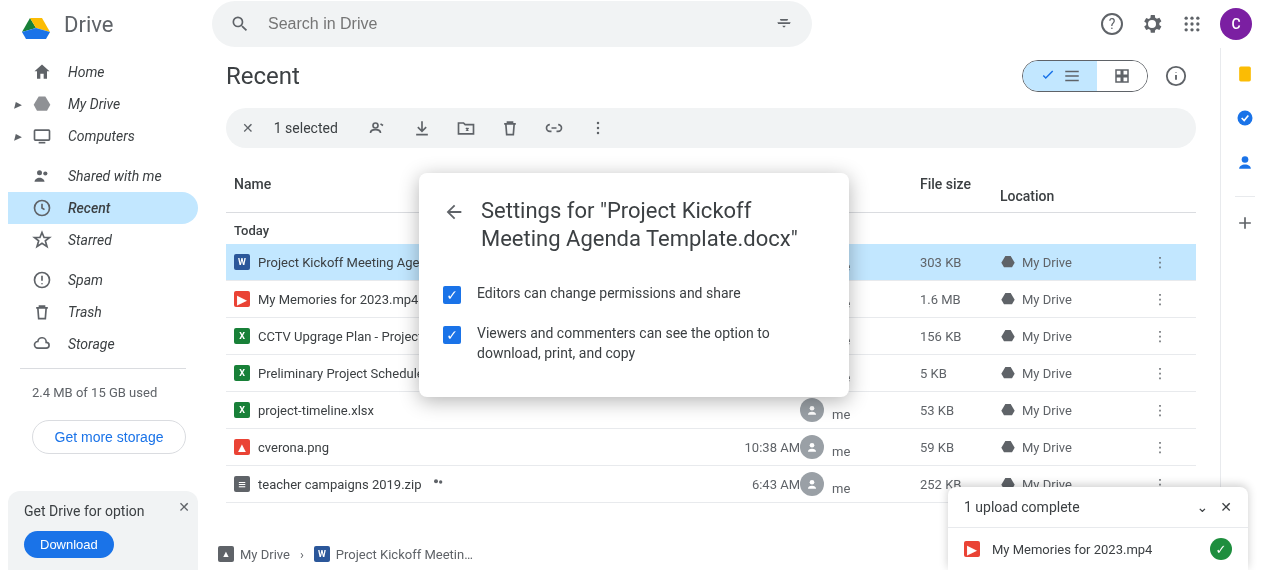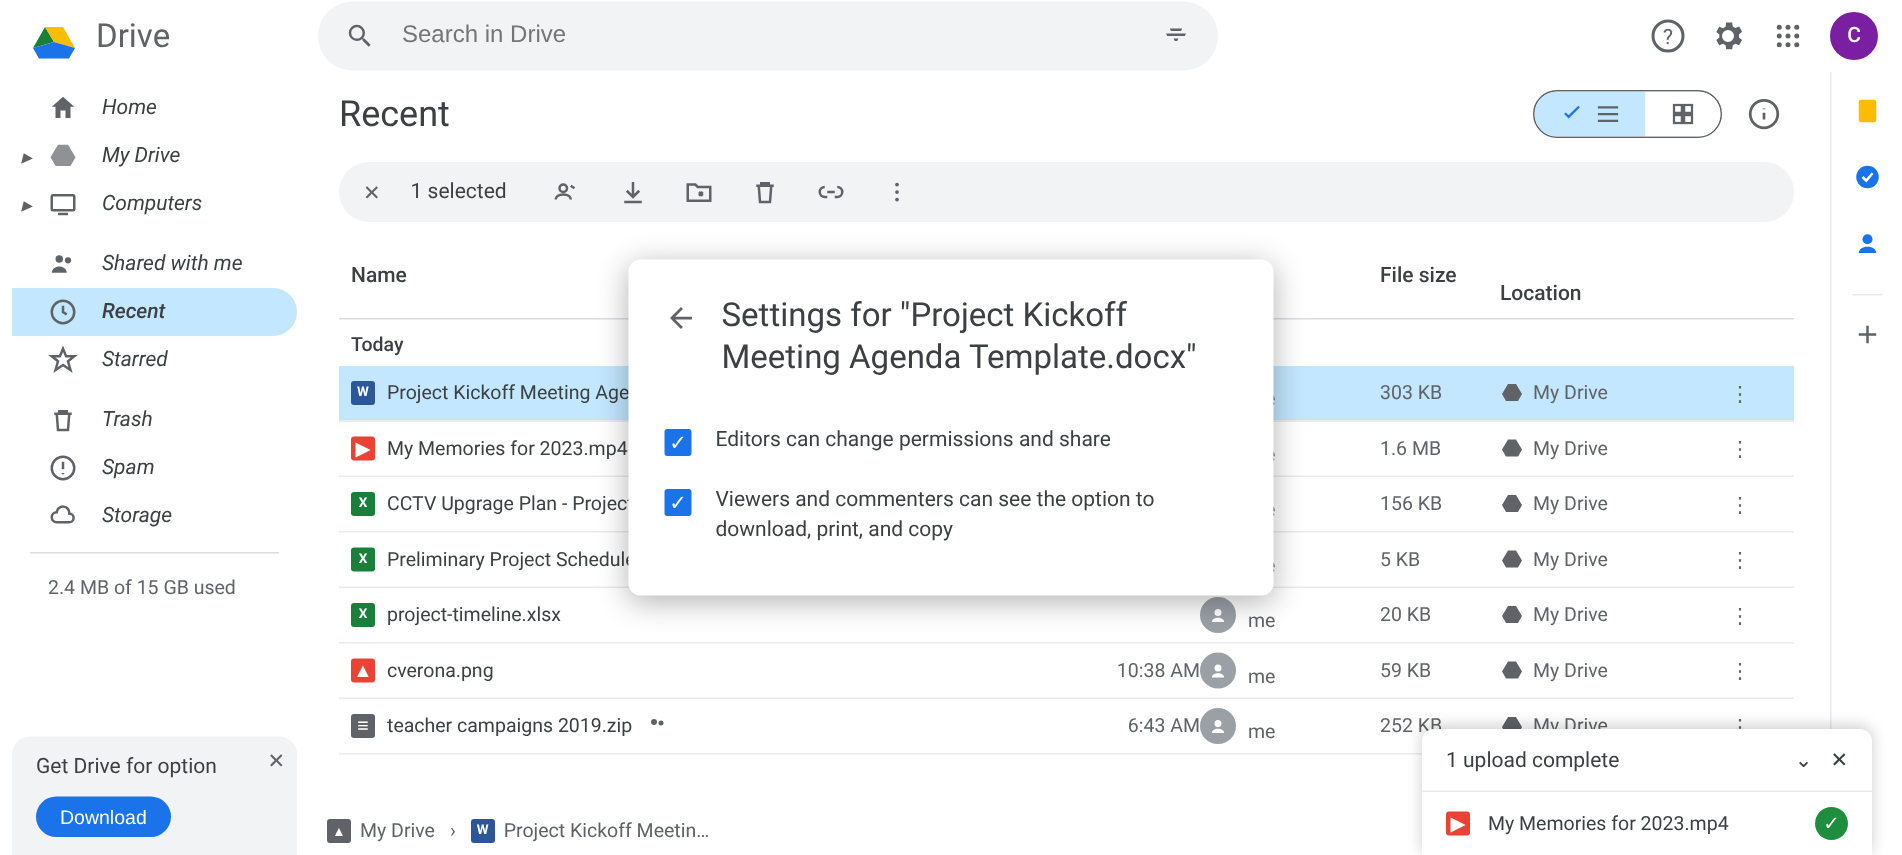--- a/index.html
+++ b/index.html
@@ -214,44 +214,45 @@
           <svg width="20" height="20" viewBox="0 0 24 24">
             <path fill="none" stroke="currentColor" stroke-width="2" d="M12 3l2.5 6H21l-5 4 2 7-6-4-6 4 2-7-5-4h6.5z"></path>
           </svg>
         </span>
       <span>Starred</span>
     </div>
     <div style="height:8px"></div>
     <div class="nav-item">
       <span class="nav-icon">
           <svg width="20" height="20" viewBox="0 0 24 24">
-            <path fill="none" stroke="currentColor" stroke-width="2" d="M5 7h14M9 7V5h6v2M7 7l1 13h8l1-13"></path>
-          </svg>
-        </span>
-      <span>Trash</span>
-    </div>
-    <div class="nav-item">
-      <span class="nav-icon">
-          <svg width="20" height="20" viewBox="0 0 24 24">
             <circle cx="12" cy="12" r="9" fill="none" stroke="currentColor" stroke-width="2"></circle>
             <path d="M12 7v6M12 16v1" stroke="currentColor" stroke-width="2"></path>
           </svg>
         </span>
       <span>Spam</span>
     </div>
     <div class="nav-item">
       <span class="nav-icon">
           <svg width="20" height="20" viewBox="0 0 24 24">
+            <path fill="none" stroke="currentColor" stroke-width="2" d="M5 7h14M9 7V5h6v2M7 7l1 13h8l1-13"></path>
+          </svg>
+        </span>
+      <span>Trash</span>
+    </div>
+    <div class="nav-item">
+      <span class="nav-icon">
+          <svg width="20" height="20" viewBox="0 0 24 24">
             <path fill="none" stroke="currentColor" stroke-width="2" d="M7 17a4 4 0 010-8 5 5 0 0110 1 3 3 0 010 7z"></path>
           </svg>
         </span>
       <span>Storage</span>
     </div>
     <div class="nav-divider"></div>
     <div class="storage-info">2.4 MB of 15 GB used</div>
+    <button class="storage-btn">Get more storage</button>
 
     <div class="promo">
       <span class="promo-close">✕</span>
       <div class="promo-title">Get Drive for option</div>
       <button class="promo-btn">Download</button>
     </div>
   </div>
 
   <div class="content">
     <div class="content-header">
@@ -443,21 +444,21 @@
     <div class="time"></div>
     <div class="owner">
       <span class="owner-av">
               <svg width="14" height="14" viewBox="0 0 24 24">
                 <circle cx="12" cy="9" r="4" fill="#fff"></circle>
                 <path d="M5 20c0-3 3-5 7-5s7 2 7 5" fill="#fff"></path>
               </svg>
             </span>
       <span>me</span>
     </div>
-    <div class="size">20 KB</div>
+    <div class="size">53 KB</div>
     <div class="loc">
       <svg width="16" height="16" viewBox="0 0 24 24">
               <path fill="#5f6368" d="M8 3h8l6 10-4 7H6l-4-7z"></path>
             </svg>
       <span>My Drive</span>
     </div>
     <div class="more">⋮</div>
   </div>
         <div class="row">
     <div class="file-name">

